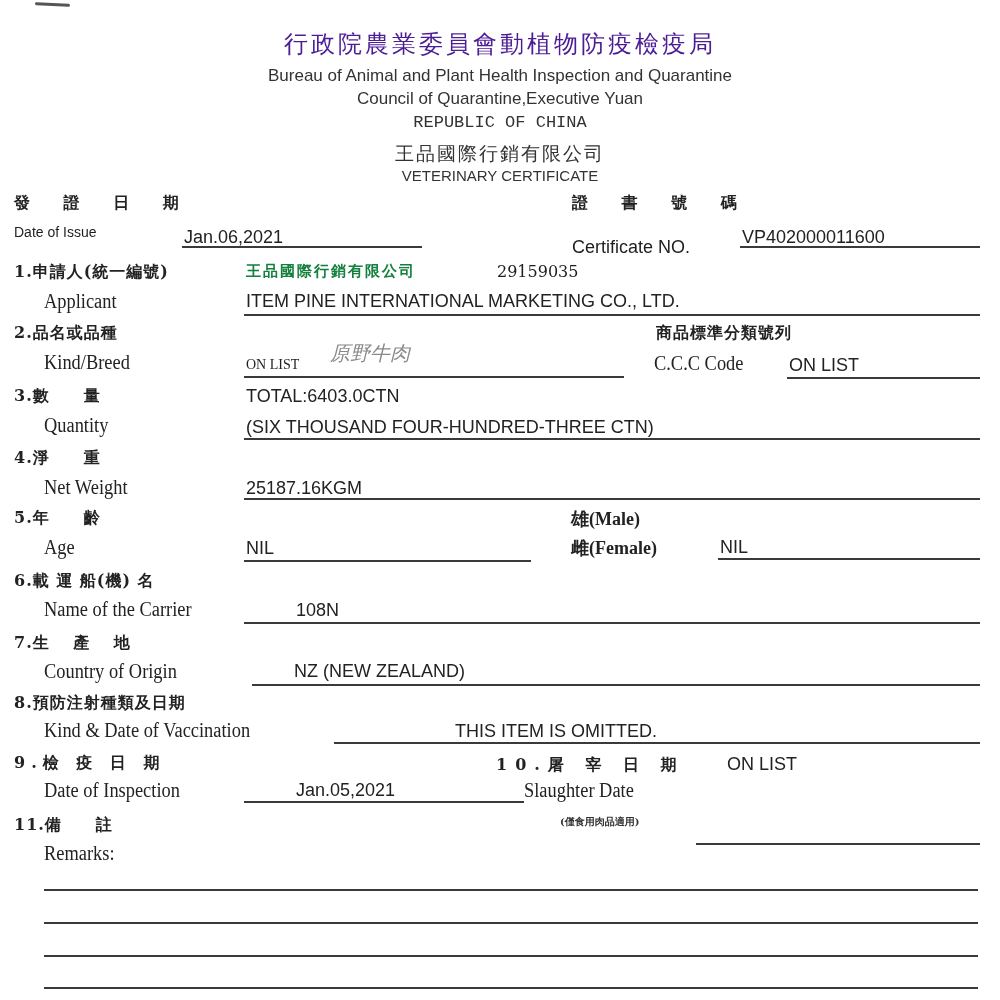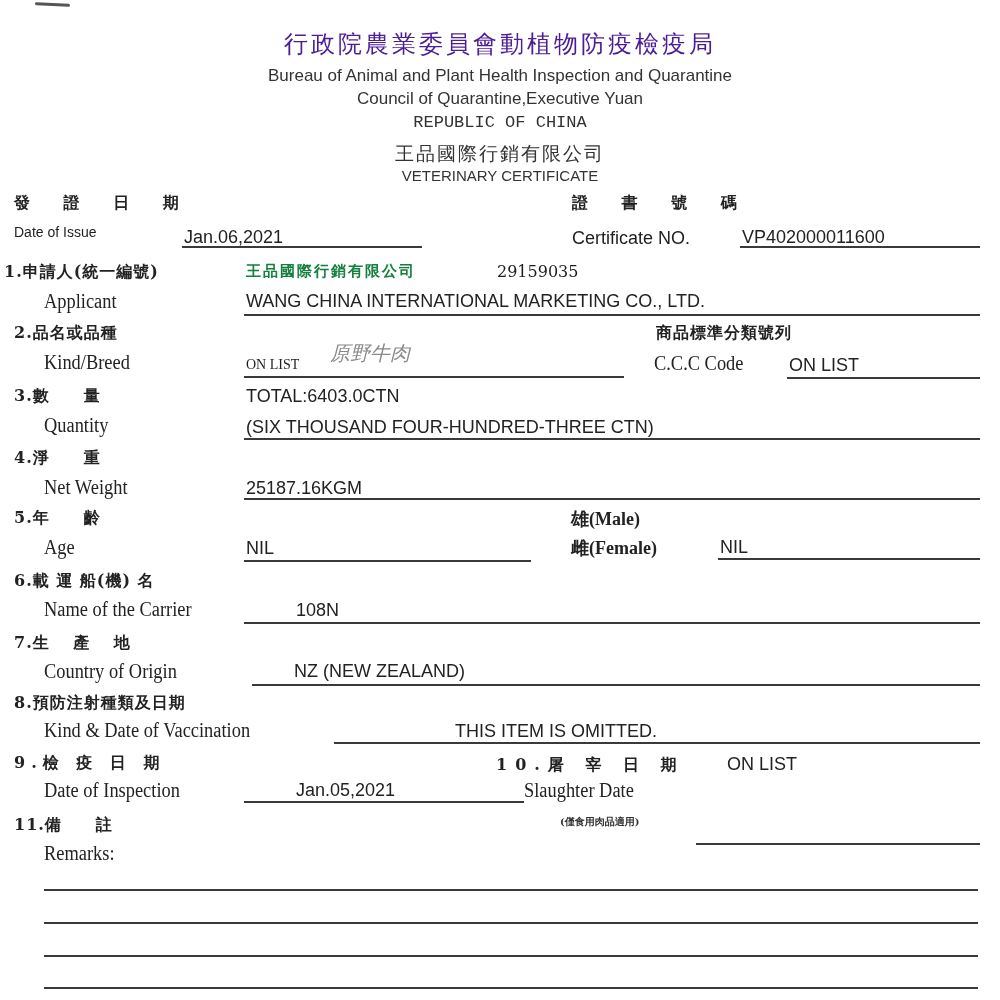--- a/index.html
+++ b/index.html
@@ -29,29 +29,29 @@
 <div class="abs center hdr-en" style="top:113px;font-family:Liberation Mono, monospace;">REPUBLIC OF CHINA</div>
 <div class="abs center" style="top:141px; font-family:'DejaVu Serif',serif; font-size:19px; letter-spacing:2px; color:#333;">王品國際行銷有限公司</div>
 <div class="abs center" style="top:167px; font-family:'Liberation Sans',sans-serif; font-size:15px; color:#333;">VETERINARY CERTIFICATE</div>
 
 <div class="abs zh zh-spaced" style="left:14px; top:193px;">發 證 日 期</div>
 <div class="abs sans" style="left:14px; top:224px; font-size:14px;">Date of Issue</div>
 <div class="abs val" style="left:184px; top:227px;">Jan.06,2021</div>
 <div class="hline" style="left:182px; top:246px; width:240px;"></div>
 
 <div class="abs zh zh-spaced" style="left:572px; top:193px;">證 書 號 碼</div>
-<div class="abs sans" style="left:572px; top:228px; font-size:18px;">Certificate NO.</div>
+<div class="abs sans" style="left:572px; top:237px; font-size:18px;">Certificate NO.</div>
 <div class="abs val" style="left:742px; top:227px;">VP402000011600</div>
 <div class="hline" style="left:740px; top:246px; width:240px;"></div>
 
-<div class="abs zh" style="left:4px; top:262px;">1.申請人(統一編號)</div>
+<div class="abs zh" style="left:14px; top:262px;">1.申請人(統一編號)</div>
 <div class="abs" style="left:246px; top:262px; font-family:'DejaVu Serif',serif; font-size:15px; letter-spacing:2px; color:#15803d;font-weight:bold;">王品國際行銷有限公司</div>
 <div class="abs serif" style="left:497px; top:262px; font-size:16px;">29159035</div>
 <div class="abs lbl" style="left:44px; top:290px;">Applicant</div>
-<div class="abs val" style="left:246px; top:291px;">WANG CHINA INTERNATIONAL MARKETING CO., LTD.</div>
+<div class="abs val" style="left:246px; top:291px;">ITEM PINE INTERNATIONAL MARKETING CO., LTD.</div>
 <div class="hline" style="left:244px; top:314px; width:736px;"></div>
 
 <div class="abs zh" style="left:14px; top:323px;">2.品名或品種</div>
 <div class="abs lbl" style="left:44px; top:351px;">Kind/Breed</div>
 <div class="abs" style="left:246px; top:357px; font-family:'Liberation Serif',serif; font-size:14px;">ON LIST</div>
 <div class="abs handwritten" style="left:330px; top:340px;">原野牛肉</div>
 <div class="hline" style="left:244px; top:376px; width:380px;"></div>
 
 <div class="abs zh" style="left:656px; top:323px;">商品標準分類號列</div>
 <div class="abs lbl" style="left:654px; top:352px;">C.C.C Code</div>

